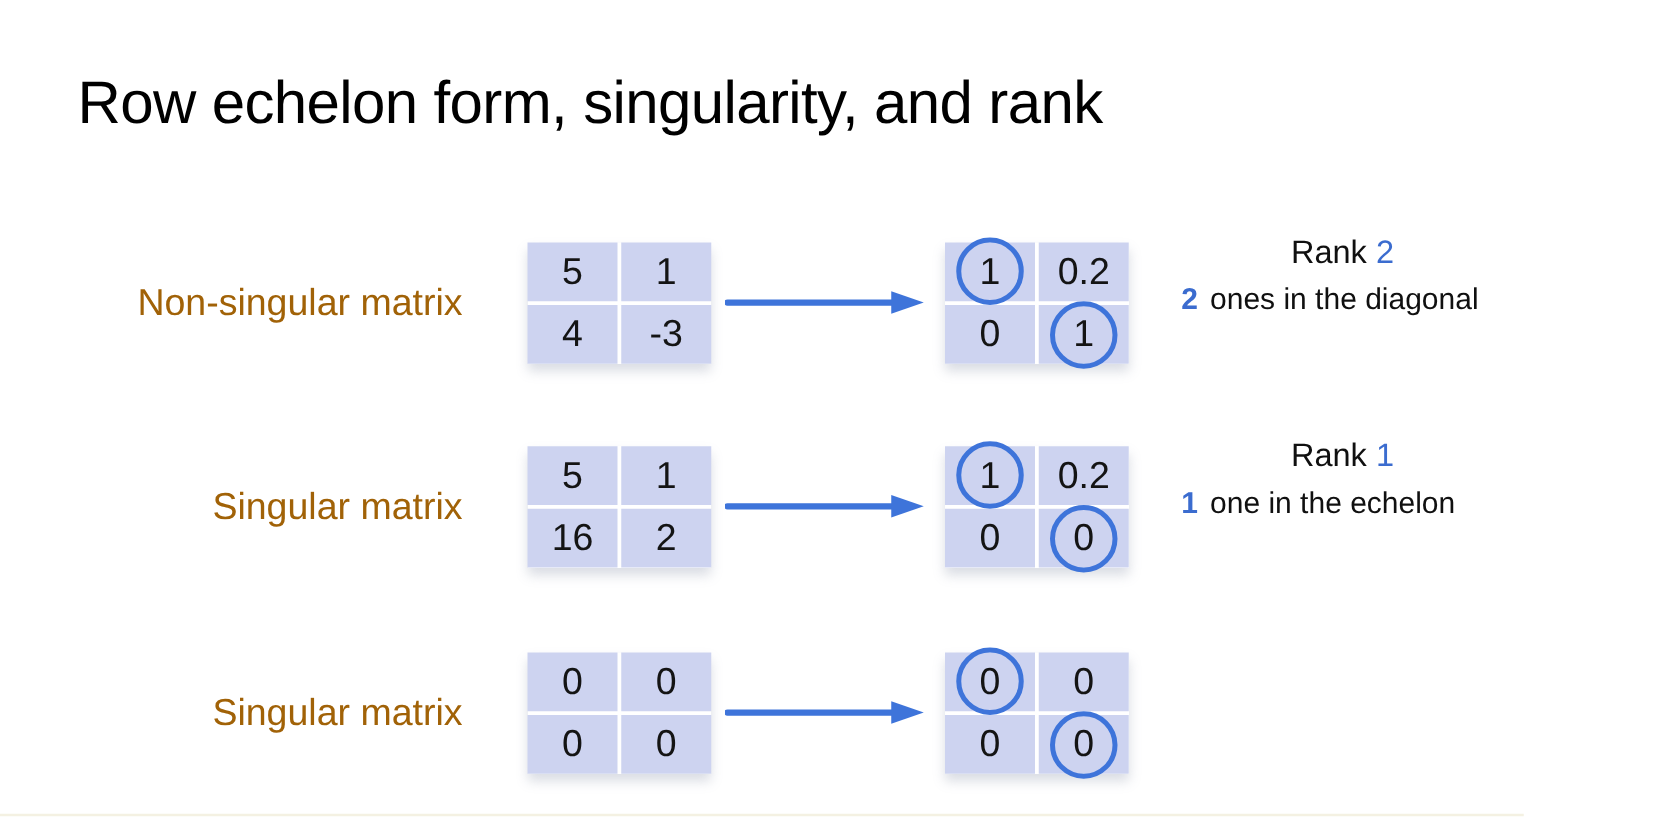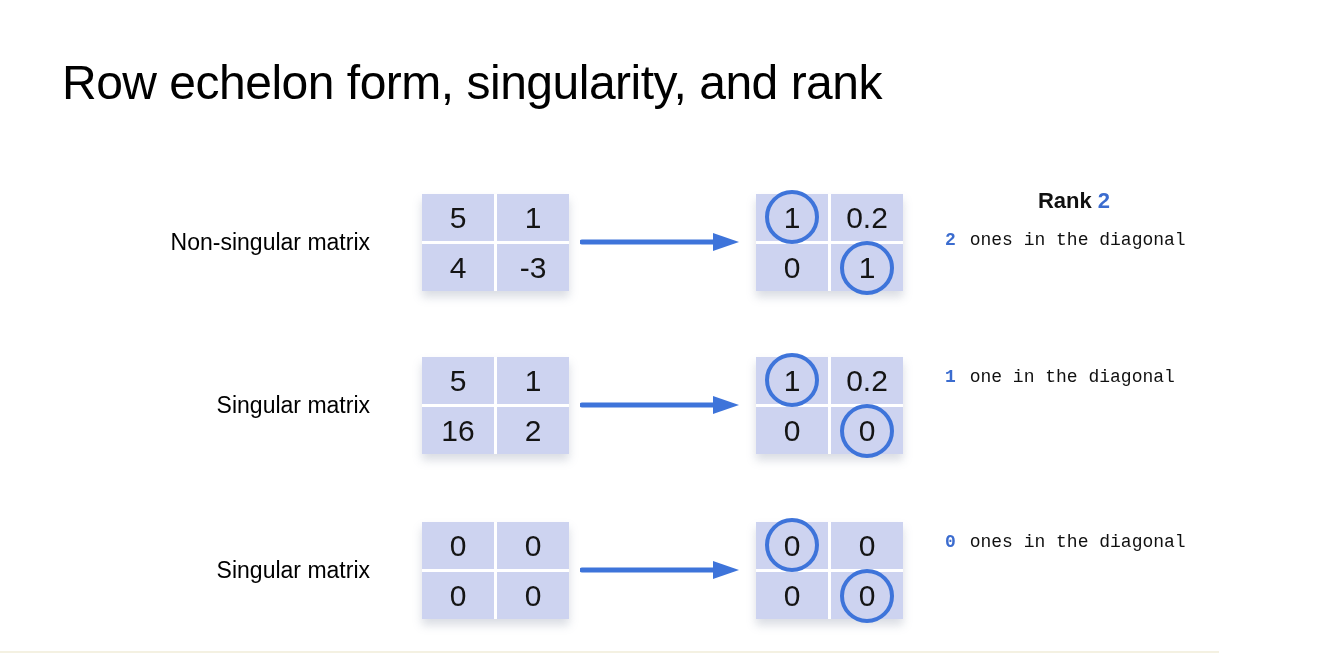--- a/index.html
+++ b/index.html
@@ -8,21 +8,21 @@
     overflow:hidden;font-family:"Liberation Sans", sans-serif;color:#111;
   }
   .title{
     position:absolute;left:62px;top:57px;margin:0;
     font-size:48px;line-height:52px;font-weight:400;letter-spacing:-0.5px;color:#000;
   }
   .row{position:absolute;left:0;width:1327px;height:97px;}
   .row-label{
     position:absolute;left:0;top:0;width:370px;height:97px;
     display:flex;align-items:center;justify-content:flex-end;
-    font-size:23px;color:#000000;white-space:nowrap;
+    font-size:30px;color:#a16207;white-space:nowrap;
   }
   .matrix{
     position:absolute;top:0;
     display:grid;grid-template-columns:72px 72px;grid-template-rows:47px 47px;gap:3px;
     box-shadow:0 6px 9px rgba(120,128,155,0.28);
   }
   .matrix.input{left:422px;}
   .matrix.output{left:756px;}
   .cell{
     background:#cdd3f0;display:flex;align-items:center;justify-content:center;
@@ -31,25 +31,25 @@
   .arrow{position:absolute;left:580px;top:36px;}
   .arrow line{stroke:#3e74da;stroke-width:5;stroke-linecap:round;}
   .arrow polygon{fill:#3e74da;}
   .circle{
     position:absolute;width:46px;height:46px;border:4px solid #3e74da;border-radius:50%;
   }
   .circle.tl{left:9px;top:-4px;}
   .circle.br{left:84px;top:47px;}
   .rank{position:absolute;left:945px;top:-6px;width:258px;}
   .rank-line1{
-    text-align:center;font-size:22px;line-height:26px;font-weight:bold;color:#101010;
+    text-align:center;font-size:26px;line-height:26px;font-weight:normal;color:#101010;
     white-space:nowrap;
   }
   .rank-line2{
-    margin-top:13px;font-size:18px;line-height:26px;color:#101010;white-space:nowrap;font-family:Liberation Mono, monospace;
+    margin-top:13px;font-size:24px;line-height:26px;color:#101010;white-space:nowrap;
   }
   .blue{color:#3b6ccf;}
   .bold{font-weight:bold;}
   .rank-line2 .bold{margin-right:3px;}
   .bottom-rule{
     position:absolute;left:0;top:651px;width:1327px;height:2px;background:#f4f1e2;
   }
 </style>
 </head>
 <body>
@@ -112,23 +112,27 @@
     <div class="matrix output">
       <div class="cell">1</div>
       <div class="cell">0.2</div>
       <div class="cell">0</div>
       <div class="cell">0</div>
       <div class="circle tl"></div>
       <div class="circle br"></div>
     </div>
 
     <div class="rank">
+      <div class="rank-line1">
+        <span>Rank</span>
+        <span class="blue">1</span>
+      </div>
       <div class="rank-line2">
         <span class="blue bold">1</span>
-        <span>one in the diagonal</span>
+        <span>one in the echelon</span>
       </div>
     </div>
   </section>
 
   <section class="row" style="top:522px">
     <div class="row-label">Singular matrix</div>
 
     <div class="matrix input">
       <div class="cell">0</div>
       <div class="cell">0</div>
@@ -144,21 +148,17 @@
     <div class="matrix output">
       <div class="cell">0</div>
       <div class="cell">0</div>
       <div class="cell">0</div>
       <div class="cell">0</div>
       <div class="circle tl"></div>
       <div class="circle br"></div>
     </div>
 
     <div class="rank">
-      <div class="rank-line2">
-        <span class="blue bold">0</span>
-        <span>ones in the diagonal</span>
-      </div>
     </div>
   </section>
 
   <div class="bottom-rule"></div>
 </div>
 
 </body></html>

